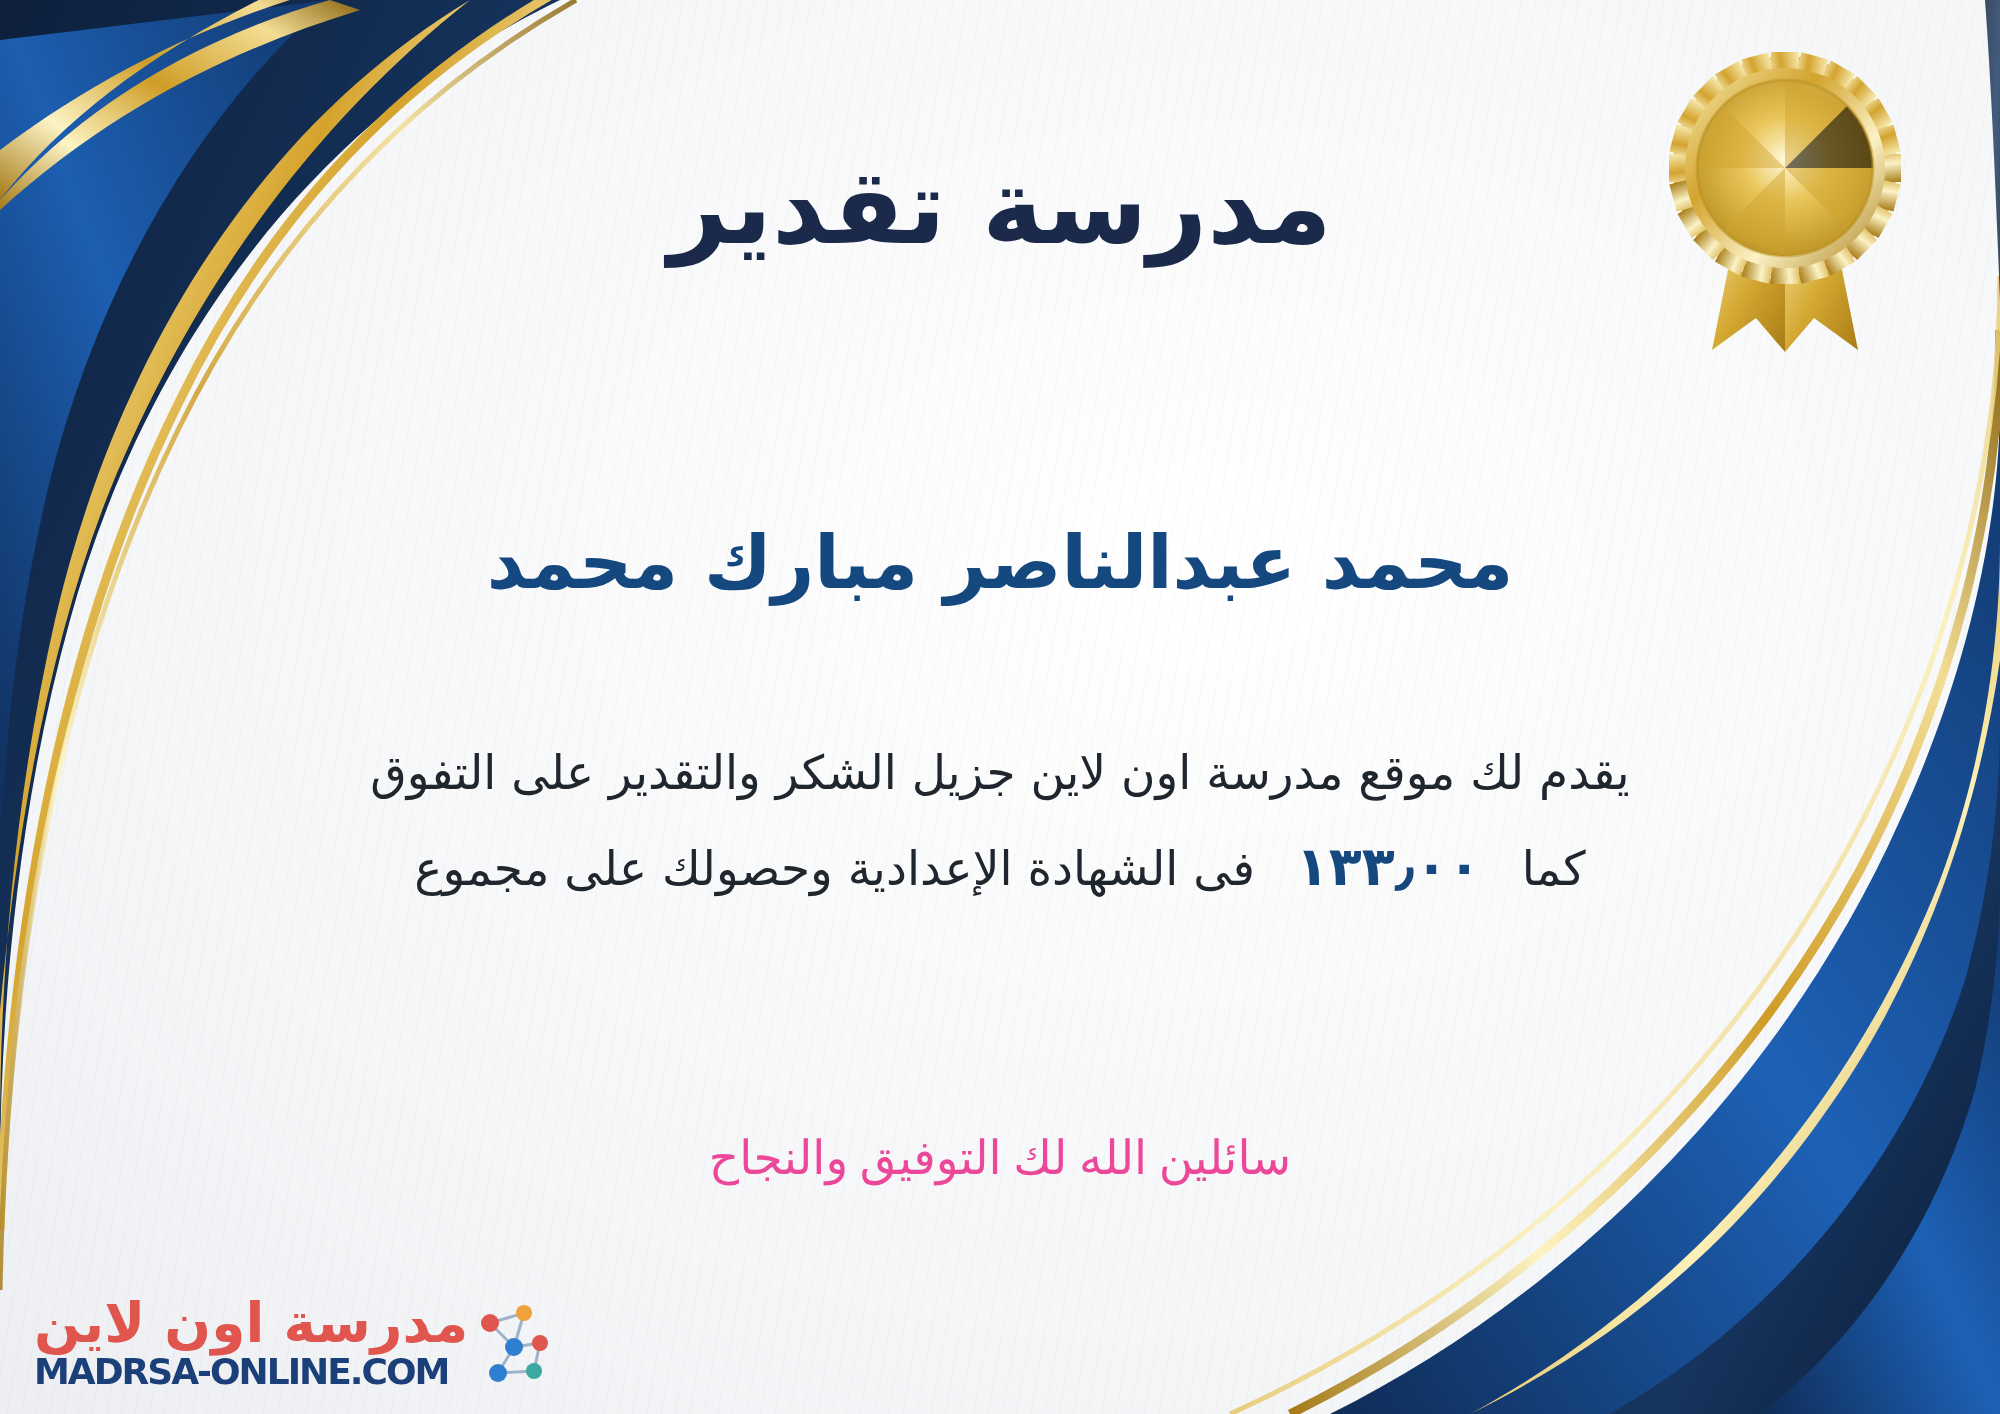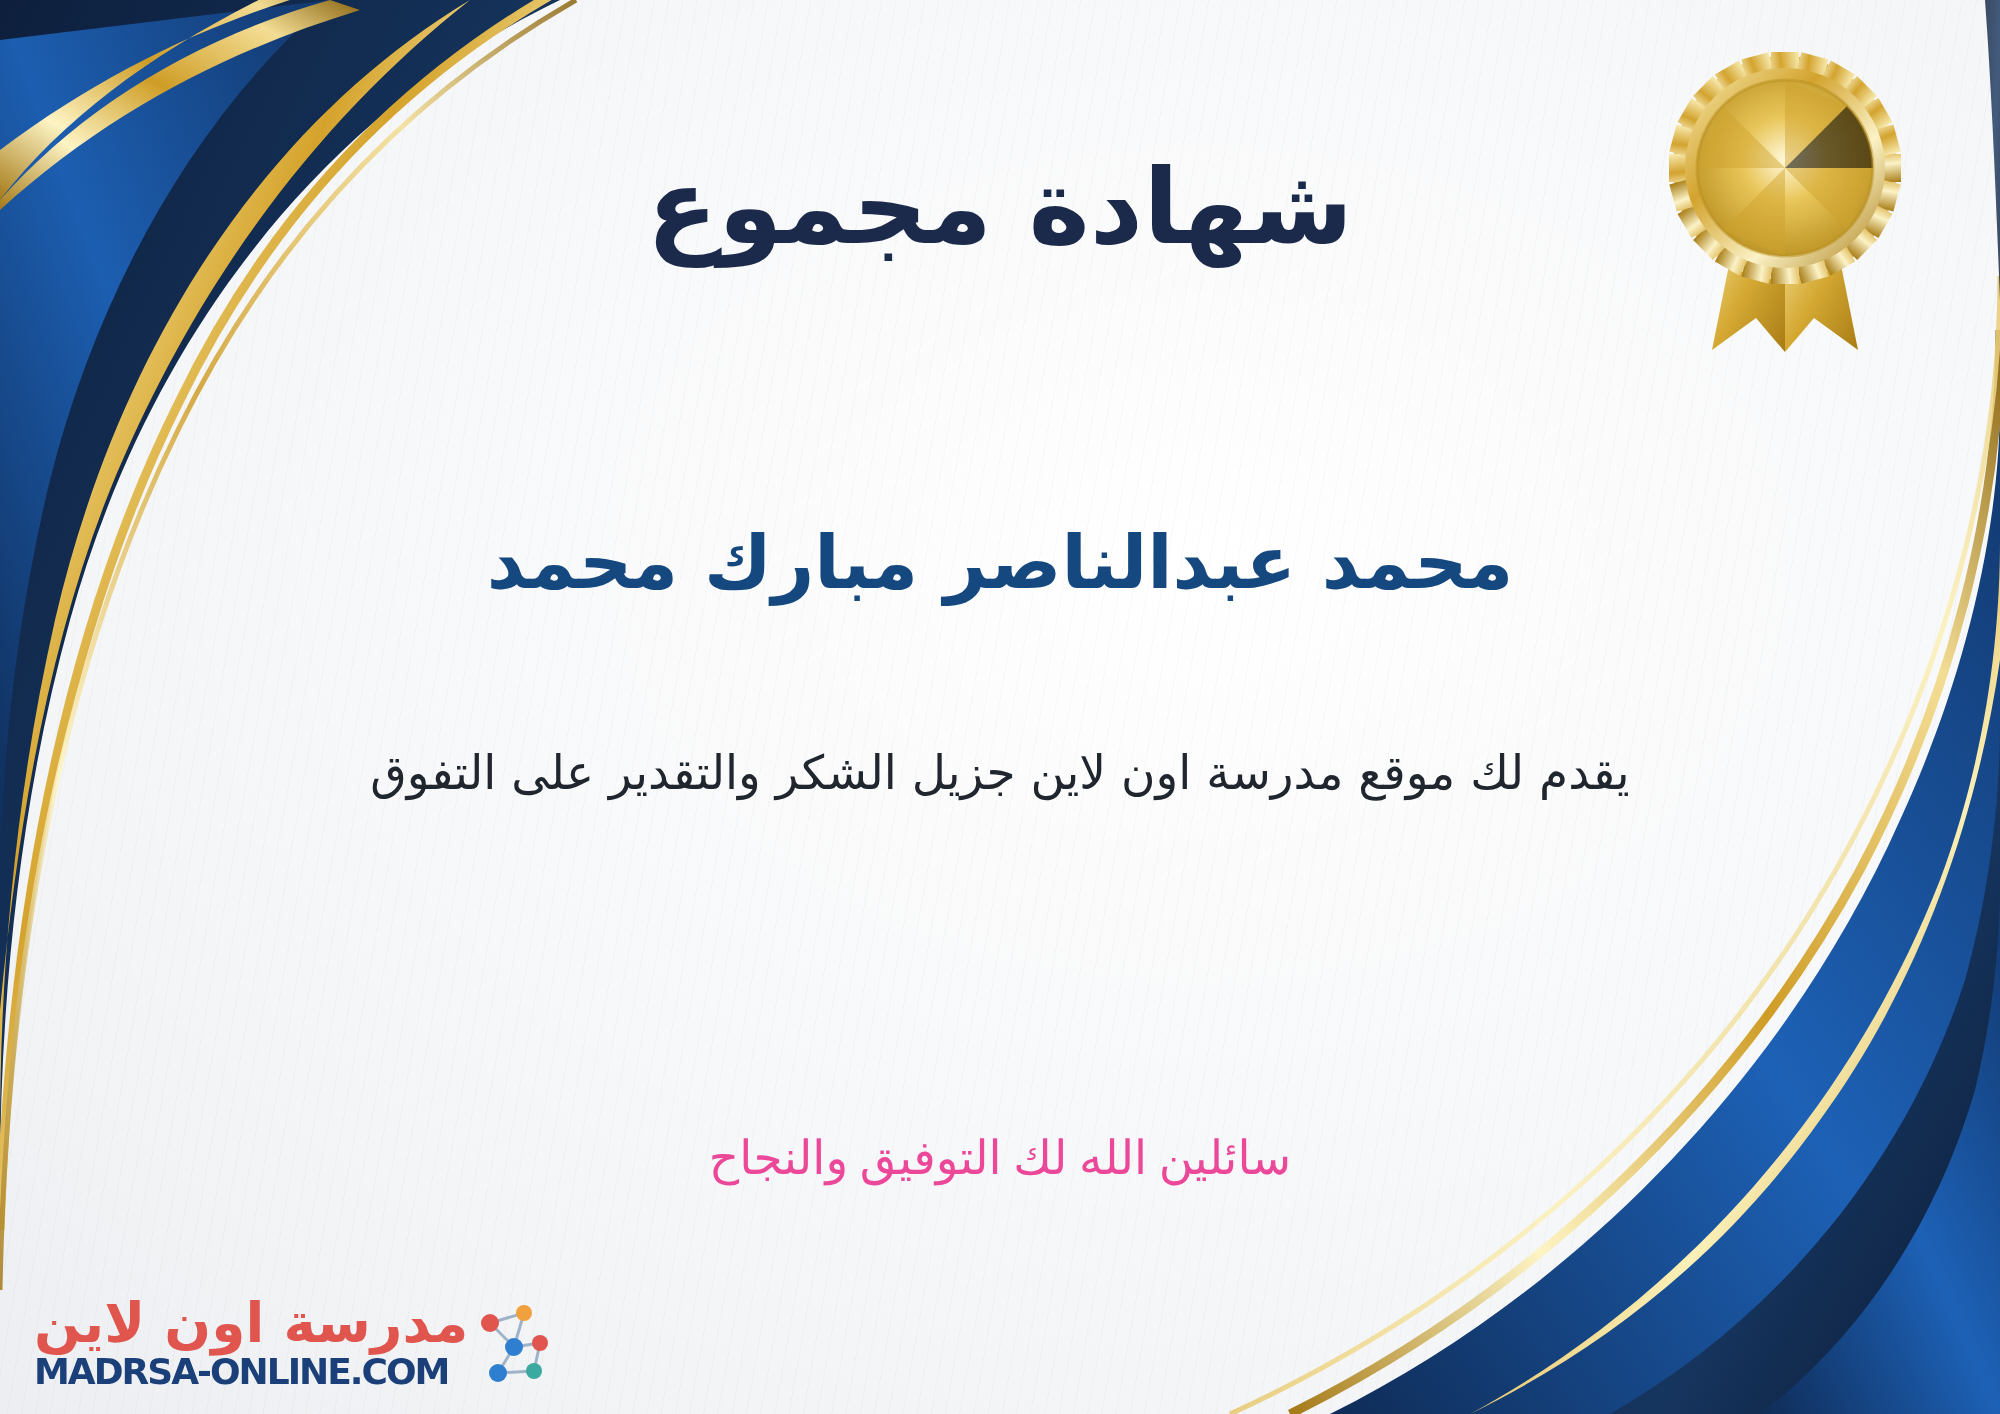--- a/index.html
+++ b/index.html
@@ -270,26 +270,31 @@
           <path d="M0,0 L88,0 L62,62 Z"></path>
           <path d="M0,0 L0,88 L-62,62 Z"></path>
           <path d="M0,0 L-88,0 L-62,-62 Z"></path>
         </g>
         <circle r="88" fill="none" stroke="#b8901f" stroke-width="3" opacity="0.5"></circle>
       </g>
     </svg>
   </div>
 
   <div class="content">
-    <div class="cert-title">شهادة مجموع</div>
+    <div class="cert-title">مدرسة تقدير</div>
 
     <div class="student-name">محمد عبدالناصر مبارك محمد</div>
 
     <div class="body-text">
       <span class="body-line">يقدم لك موقع مدرسة اون لاين جزيل الشكر  والتقدير على التفوق</span>
+      <span class="body-line">
+        <span>كما</span>
+        <span class="score">١٣٣٫٠٠</span>
+        <span>فى الشهادة الإعدادية وحصولك على مجموع</span>
+      </span>
     </div>
 
     <div class="closing">سائلين الله لك التوفيق  والنجاح</div>
   </div>
 
   <div class="brand">
     <div class="brand-text">
       <div class="brand-ar">مدرسة اون لاين</div>
       <div class="brand-en">MADRSA-ONLINE.COM</div>
     </div>

